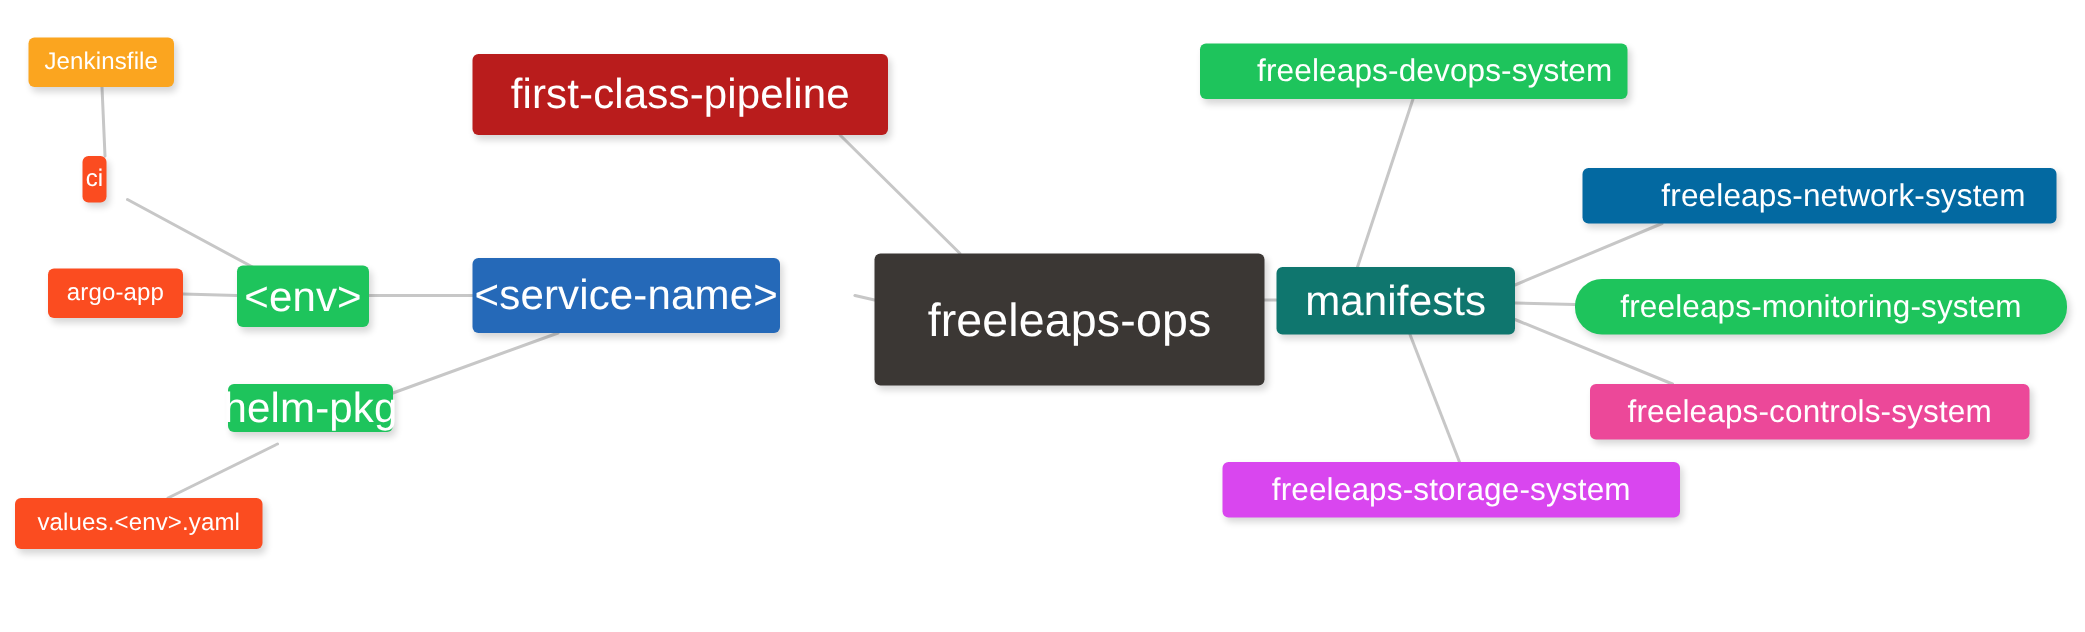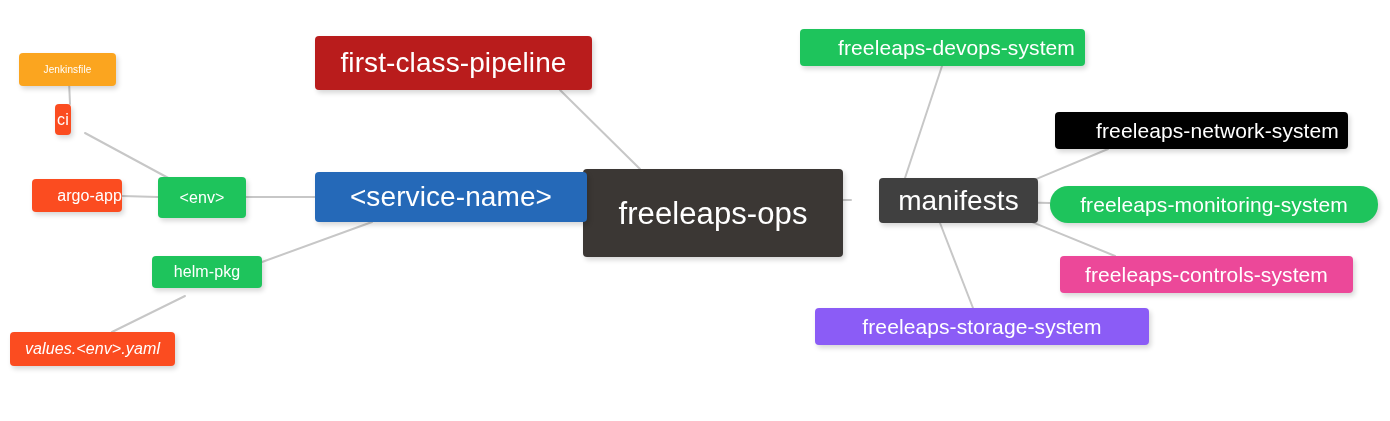--- a/index.html
+++ b/index.html
@@ -41,24 +41,24 @@
     text-align: center;
     user-select: none;
   }
   .node-label {
     display: block;
     white-space: nowrap;
   }
   
   .sz-root   { font-size: 31px; }
   .sz-big    { font-size: 28px; }
-  .sz-mid    { font-size: 16px; text-align: right; }
+  .sz-mid    { font-size: 28px; text-align: right; }
   .sz-sm     { font-size: 21px; }
   .sz-xs     { font-size: 16px; }
-  .sz-tiny   { font-size: 10px; margin-top: 28px; }
+  .sz-tiny   { font-size: 16px; }
 </style>
 </head>
 <body>
 
 <div id="mindmap">
   <svg id="edges" viewBox="0 0 1390 421" xmlns="http://www.w3.org/2000/svg">
       <line x1="560" y1="90" x2="640" y2="169" stroke="#c7c7c7" stroke-width="2" stroke-linecap="round"></line>
       <line x1="570" y1="197" x2="583" y2="200" stroke="#c7c7c7" stroke-width="2" stroke-linecap="round"></line>
       <line x1="246" y1="197" x2="315" y2="197" stroke="#c7c7c7" stroke-width="2" stroke-linecap="round"></line>
       <line x1="122" y1="196" x2="158" y2="197" stroke="#c7c7c7" stroke-width="2" stroke-linecap="round"></line>
@@ -73,53 +73,53 @@
       <line x1="1010" y1="213" x2="1115" y2="256" stroke="#c7c7c7" stroke-width="2" stroke-linecap="round"></line>
       <line x1="940" y1="223" x2="973" y2="308" stroke="#c7c7c7" stroke-width="2" stroke-linecap="round"></line>
     </svg>
   <div id="node-layer">
       <div class="node sz-root" style="left: 583px; top: 169px; width: 260px; height: 88px; background: rgb(59, 55, 52);">
         <span class="node-label">freeleaps-ops</span>
       </div>
       <div class="node sz-big" style="left: 315px; top: 36px; width: 277px; height: 54px; background: #b91c1c;">
         <span class="node-label">first-class-pipeline</span>
       </div>
-      <div class="node sz-big" style="left: 315px; top: 172px; width: 272px; height: 50px; background: rgb(37, 105, 184);">
+      <div class="node sz-big" style="left: 315px; top: 172px; width: 205px; height: 50px; background: rgb(37, 105, 184);">
         <span class="node-label">&lt;service-name&gt;</span>
       </div>
       <div class="node sz-mid" style="left: 158px; top: 177px; width: 88px; height: 41px; background: rgb(30, 196, 92);">
         <span class="node-label">&lt;env&gt;</span>
       </div>
       <div class="node sz-xs" style="left: 55px; top: 104px; width: 16px; height: 31px; background: rgb(251, 76, 32);">
         <span class="node-label">ci</span>
       </div>
       <div class="node sz-tiny" style="left: 19px; top: 25px; width: 97px; height: 33px; background: rgb(251, 165, 31);">
         <span class="node-label">Jenkinsfile</span>
       </div>
-      <div class="node sz-xs" style="left: 32px; top: 179px; width: 90px; height: 33px; background: rgb(251, 76, 32); justify-content: flex-end;">
+      <div class="node sz-xs" style="left: 32px; top: 179px; width: 90px; height: 33px; background: rgb(251, 76, 32);">
         <span class="node-label">argo-app</span>
       </div>
       <div class="node sz-mid" style="left: 152px; top: 256px; width: 110px; height: 32px; background: rgb(30, 196, 92);">
         <span class="node-label">helm-pkg</span>
       </div>
-      <div class="node sz-xs" style="left: 10px; top: 332px; width: 165px; height: 34px; background: rgb(251, 76, 32); font-style: italic;">
+      <div class="node sz-xs" style="left: 10px; top: 332px; width: 165px; height: 34px; background: rgb(251, 76, 32);">
         <span class="node-label">values.&lt;env&gt;.yaml</span>
       </div>
-      <div class="node sz-big" style="left: 879px; top: 178px; width: 159px; height: 45px; background: #404040;">
+      <div class="node sz-big" style="left: 851px; top: 178px; width: 159px; height: 45px; background: #0f766e;">
         <span class="node-label">manifests</span>
       </div>
       <div class="node sz-sm" style="left: 800px; top: 29px; width: 285px; height: 37px; background: rgb(30, 196, 92); padding-left: 28px;">
         <span class="node-label">freeleaps-devops-system</span>
       </div>
-      <div class="node sz-sm" style="left: 1055px; top: 112px; width: 293px; height: 37px; background: #000000; padding-left: 32px;">
+      <div class="node sz-sm" style="left: 1055px; top: 112px; width: 316px; height: 37px; background: #0369a1; padding-left: 32px;">
         <span class="node-label">freeleaps-network-system</span>
       </div>
       <div class="node sz-sm" style="left: 1050px; top: 186px; width: 328px; height: 37px; background: rgb(30, 196, 92); border-radius: 18px;">
         <span class="node-label">freeleaps-monitoring-system</span>
       </div>
       <div class="node sz-sm" style="left: 1060px; top: 256px; width: 293px; height: 37px; background: #ec4899;">
         <span class="node-label">freeleaps-controls-system</span>
       </div>
-      <div class="node sz-sm" style="left: 815px; top: 308px; width: 334px; height: 37px; background: #8b5cf6;">
+      <div class="node sz-sm" style="left: 815px; top: 308px; width: 305px; height: 37px; background: #d946ef;">
         <span class="node-label">freeleaps-storage-system</span>
       </div>
     </div>
 </div>
 
 </body></html>

